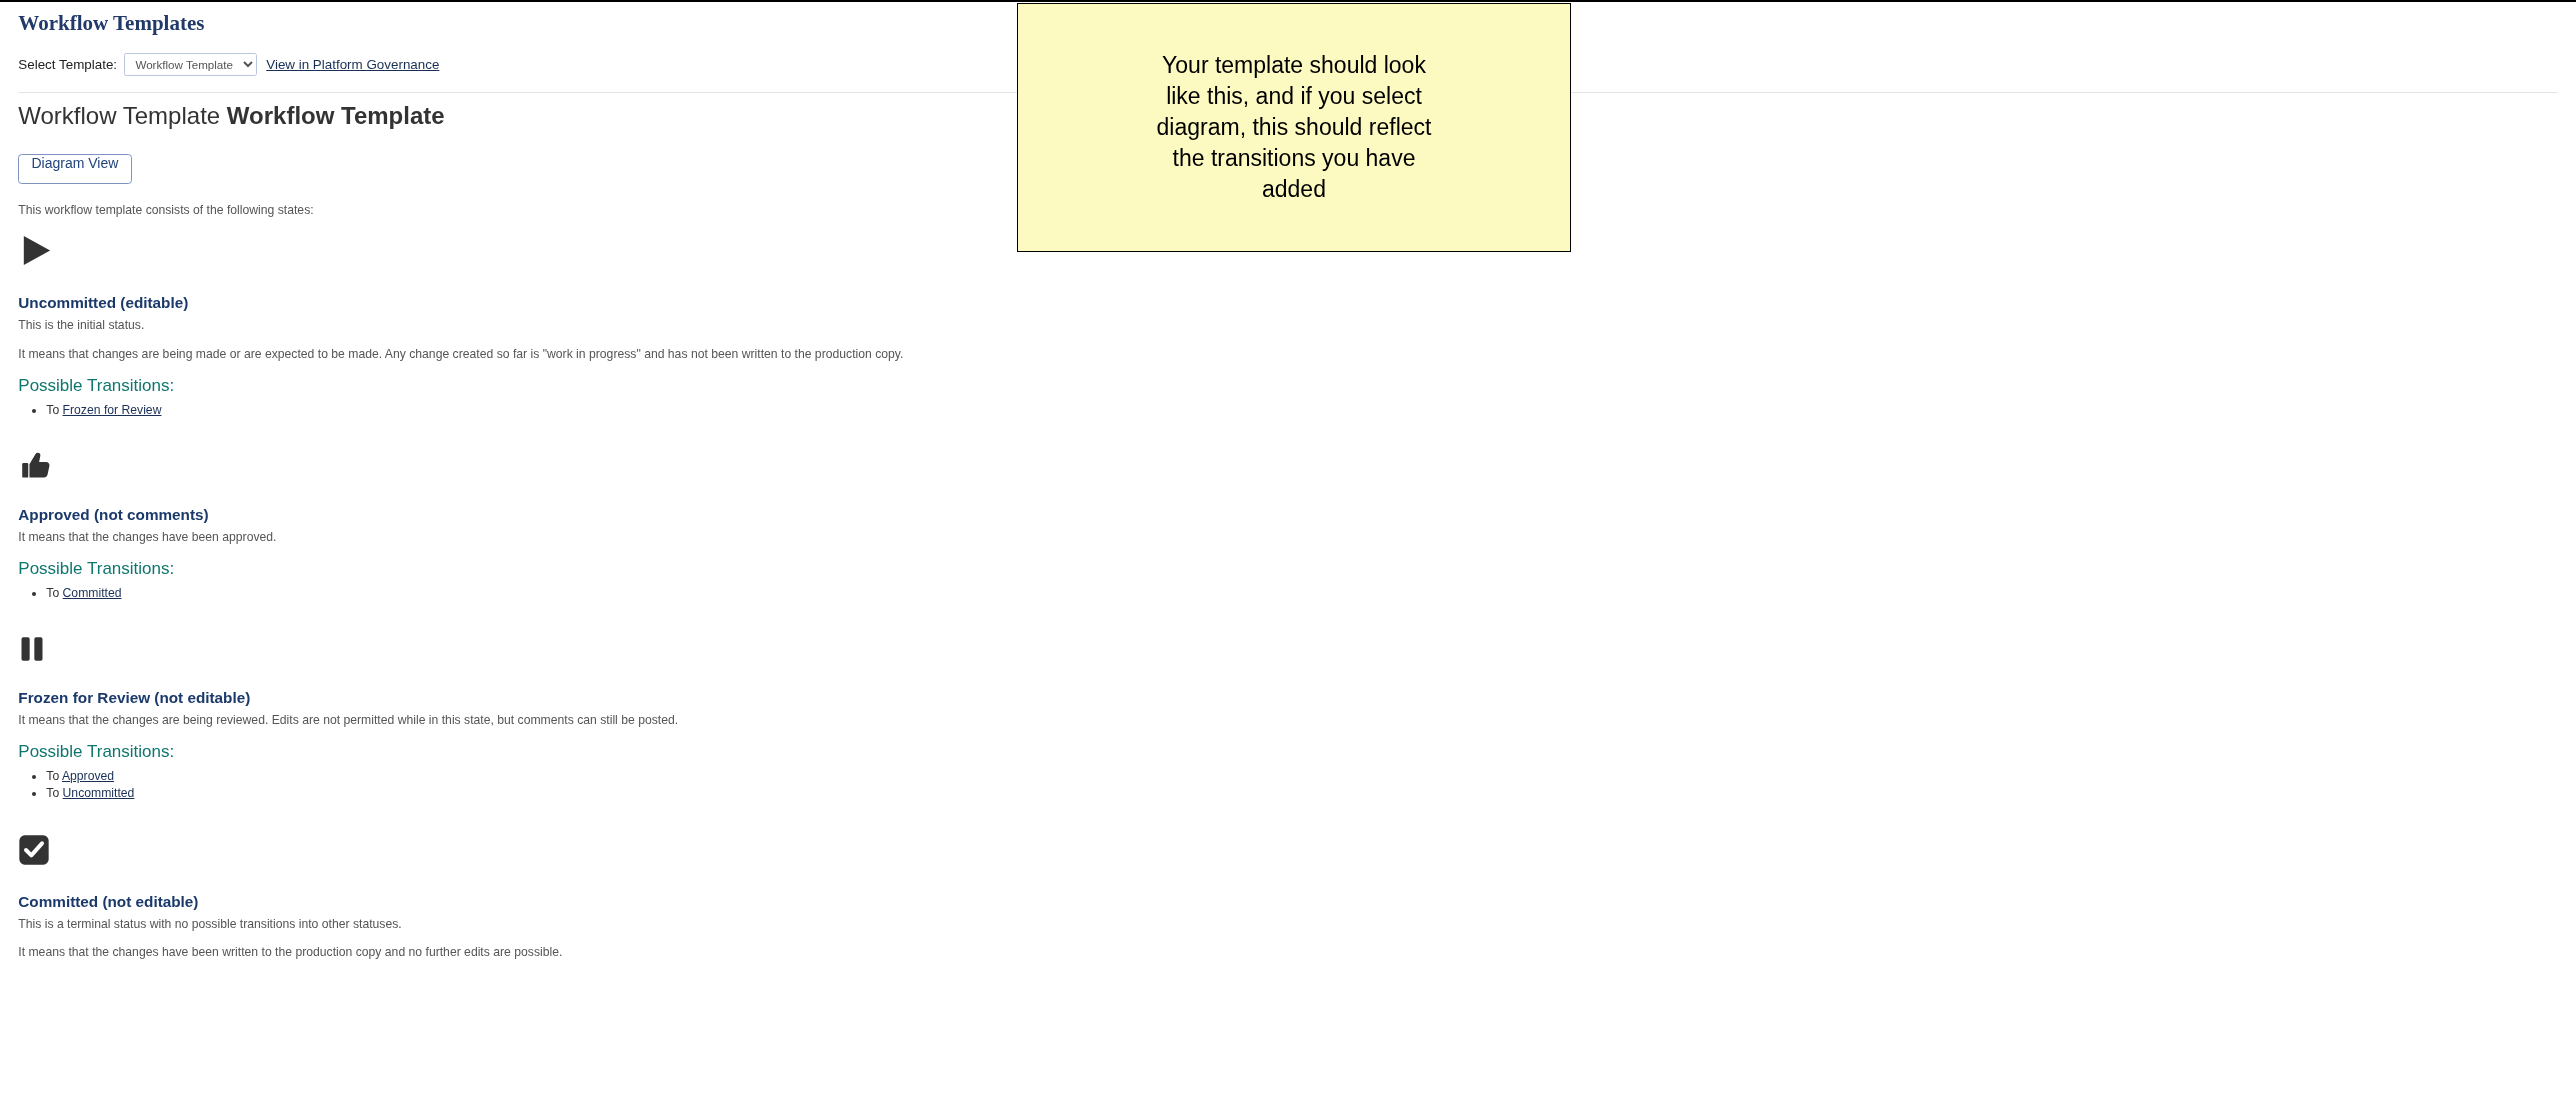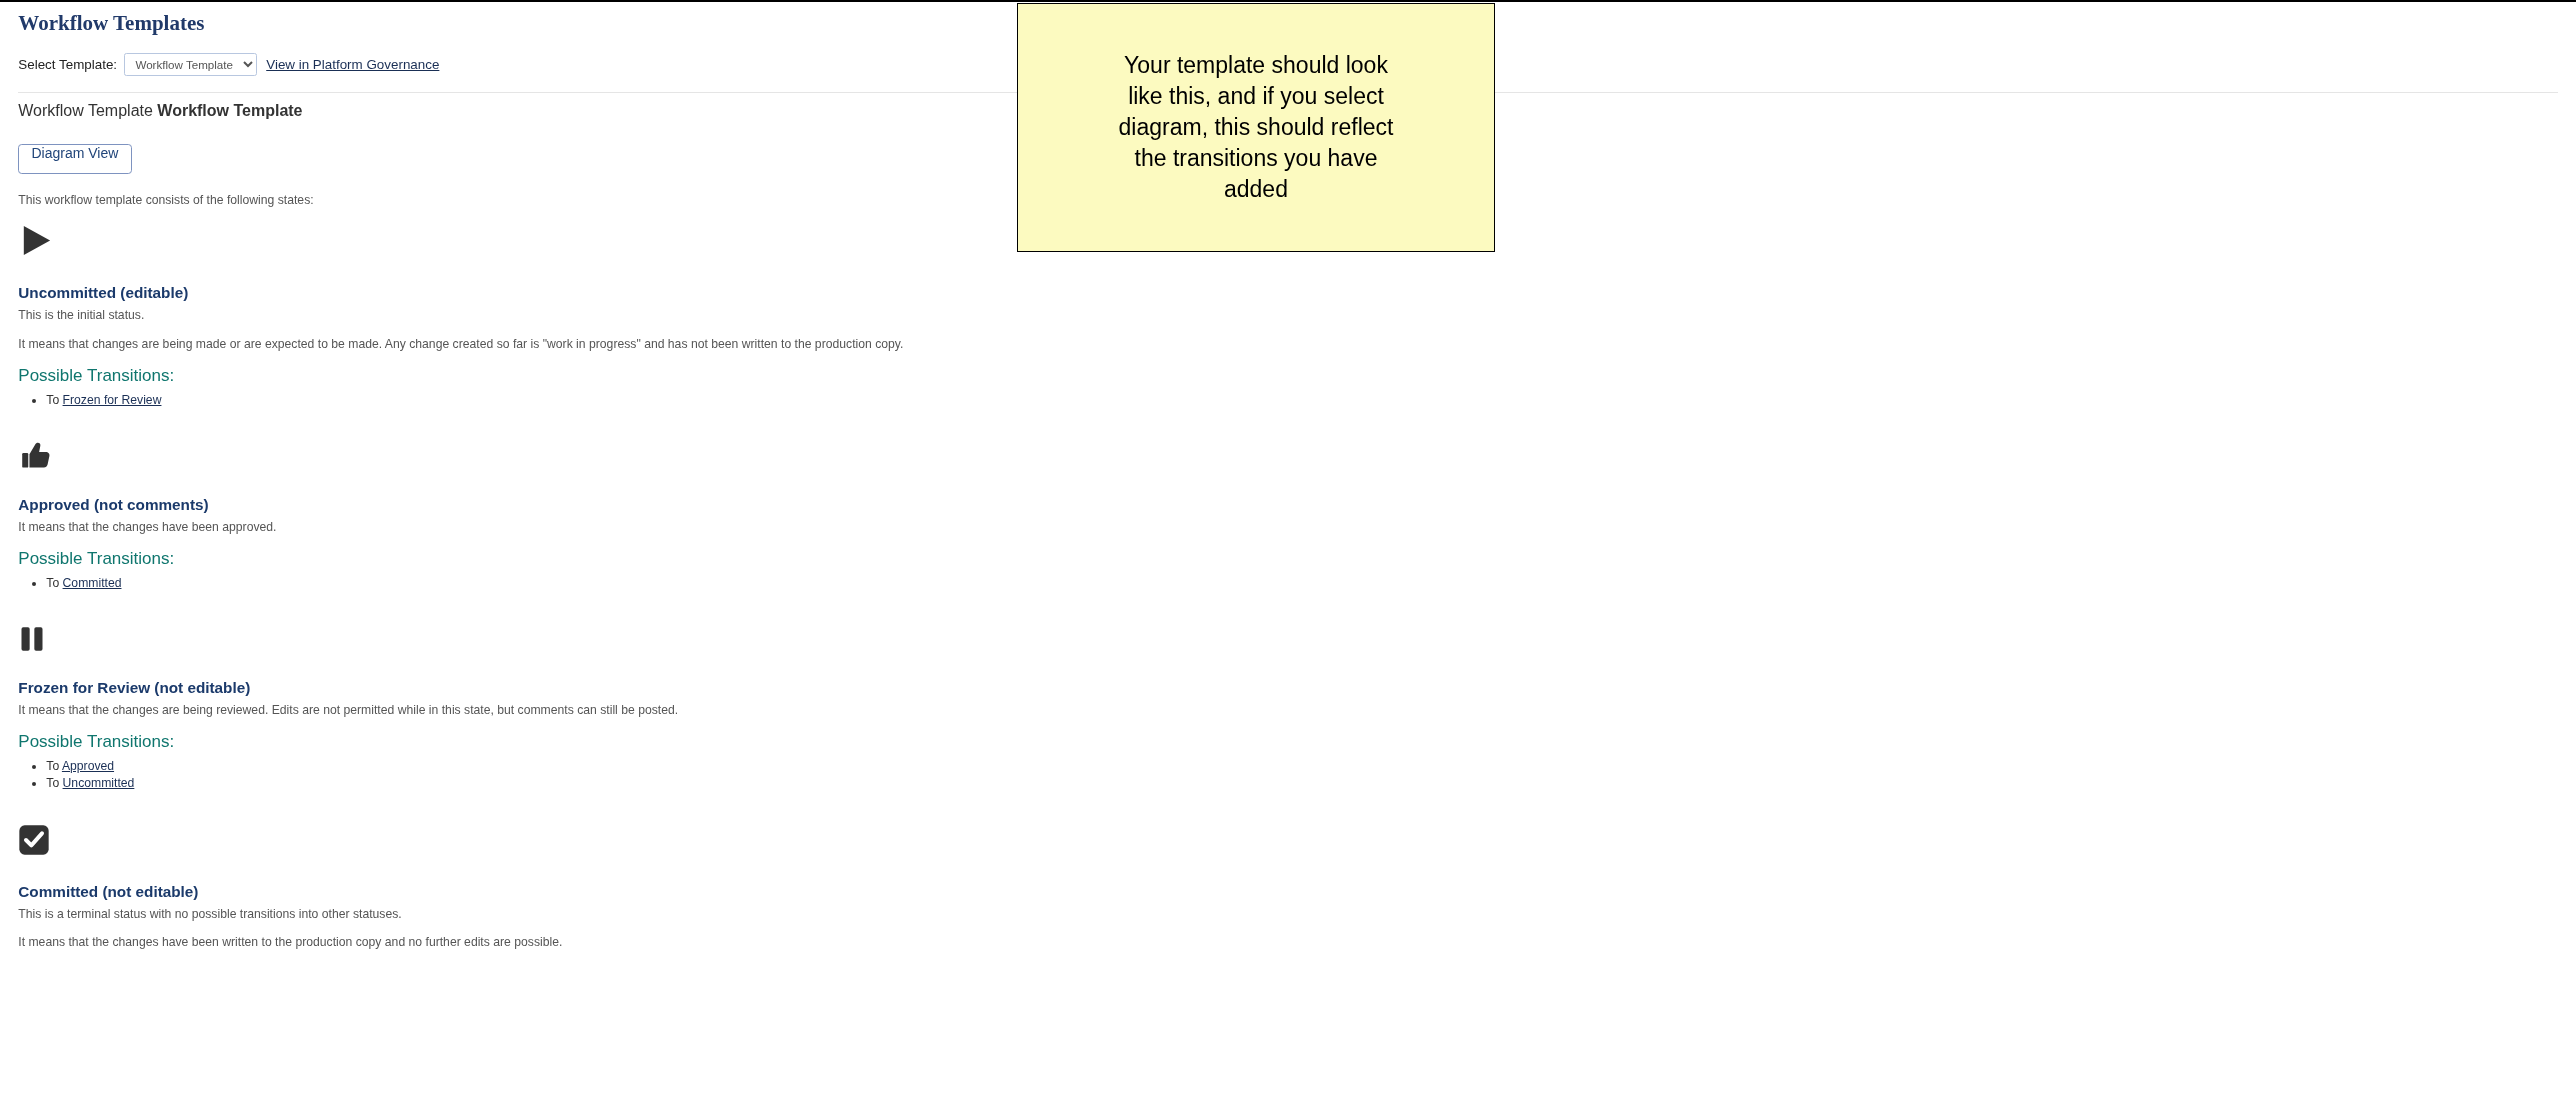--- a/index.html
+++ b/index.html
@@ -62,21 +62,21 @@
     text-decoration: underline;
     margin-left: 2.4px;
     cursor: pointer;
   }
   .divider {
     border: none;
     border-top: 0.6px solid #e5e5e5;
     margin: 16px 0 8.5px 0;
   }
   .subtitle {
-    font-size: 16px;
+    font-size: 24px;
     color: #333;
   }
   .subtitle .name {
     font-weight: 700;
   }
   .diagram-btn {
     display: inline-flex;
     align-items: flex-start;
     justify-content: center;
     min-width: 110px;
@@ -147,21 +147,21 @@
   .trans-to { color: #333; }
   .trans-link {
     color: #1a2f55;
     text-decoration: underline;
     cursor: pointer;
   }
   .annotation {
     position: absolute;
     left: 1017px;
     top: 3.1px;
-    width: 478px;
+    width: 554px;
     height: 249px;
     background: #fcfac0;
     border: 1.2px solid #000;
     display: flex;
     align-items: center;
     justify-content: center;
     text-align: center;
     font-size: 23px;
     line-height: 1.35;
     color: #000;

